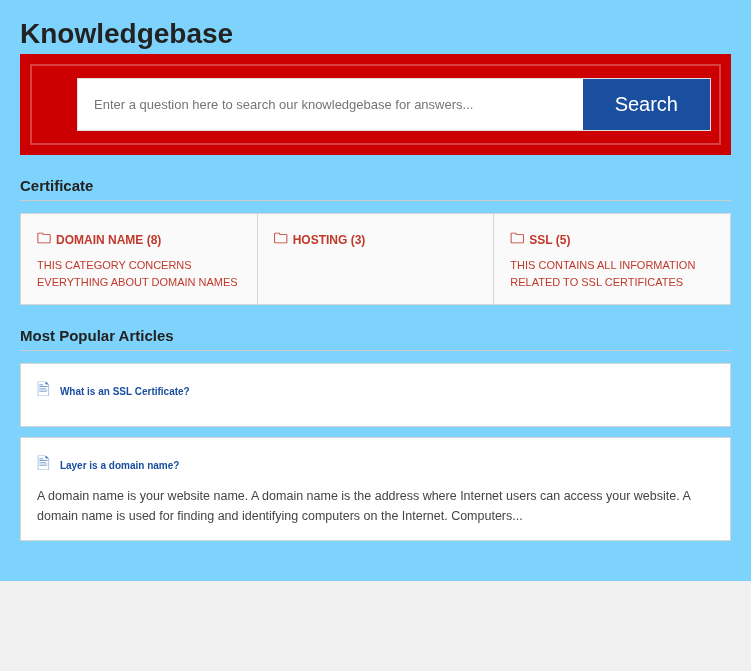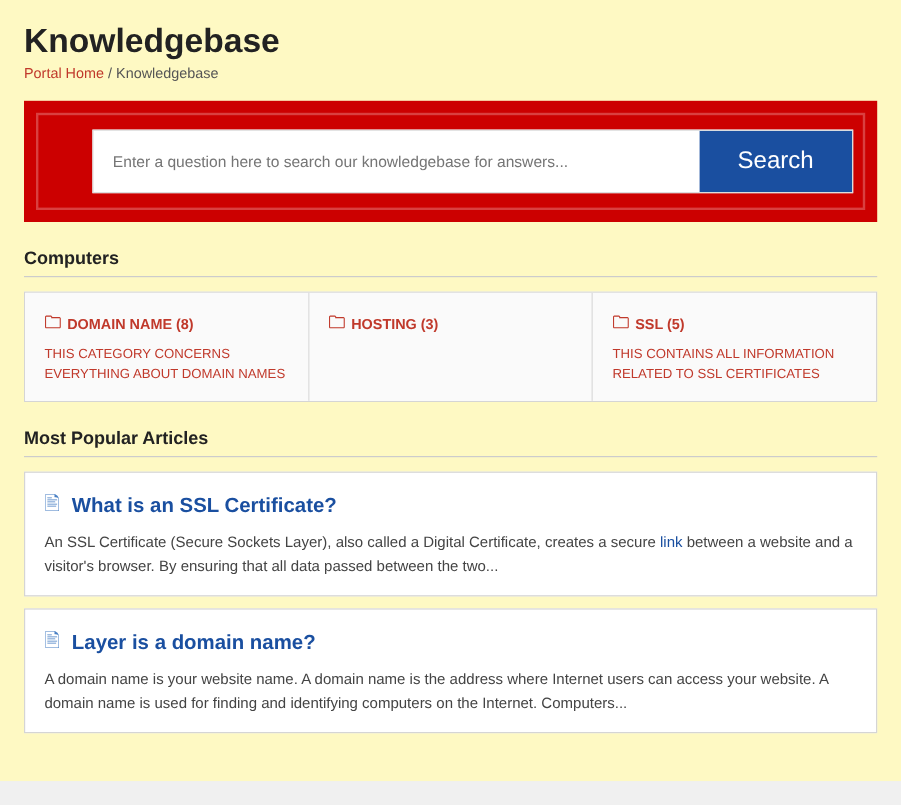--- a/index.html
+++ b/index.html
@@ -5,21 +5,21 @@
     * { box-sizing: border-box; margin: 0; padding: 0; }
     body {
       font-family: Arial, sans-serif;
       background-color: #f0f0f0;
       color: #333;
       font-size: 13px;
     }
     .page-wrapper {
       max-width: 751px;
       margin: 0 auto;
-      background: #fef9c3;
+      background: #7dd3fc;
       padding: 18px 20px 30px 20px;
     }
     .page-title {
       font-size: 28px;
       font-weight: bold;
       color: #222;
       margin-bottom: 4px;
     }
     .breadcrumb {
       font-size: 12px;
@@ -136,55 +136,50 @@
       gap: 10px;
       margin-bottom: 7px;
     }
     .article-icon {
       font-size: 16px;
       color: #4a80c4;
       flex-shrink: 0;
     }
     .article-title {
       color: #1a4fa0;
-      font-size: 17px;
+      font-size: 10px;
       font-weight: bold;
       text-decoration: none;
     }
     .article-excerpt {
       font-size: 12.5px;
       color: #444;
       line-height: 1.6;
     }
     .article-excerpt a {
       color: #1a4fa0;
       text-decoration: none;
     }
   </style>
 </head>
 <body>
 
 <div class="page-wrapper">
 
   <h1 class="page-title">Knowledgebase</h1>
 
-  <div class="breadcrumb">
-    <a href="#">Portal Home</a>
-    <span> / </span>
-    <span>Knowledgebase</span>
-  </div>
 
   <div class="search-banner">
     <div class="search-bar">
       <input class="search-input" type="text" placeholder="Enter a question here to search our knowledgebase for answers..." style="">
       <button class="search-button">Search</button>
     </div>
   </div>
 
-  <div class="section-title">Computers</div>
+  <div class="section-title">Certificate</div>
 
   <div class="categories-grid">
 
     <div class="category-cell">
       <a class="category-name" href="#">
         <span class="folder-icon">🗀</span>
         <span>DOMAIN NAME (8)</span>
       </a>
       <div class="category-desc">THIS CATEGORY CONCERNS EVERYTHING ABOUT DOMAIN NAMES</div>
     </div>
@@ -208,23 +203,20 @@
 
   <div class="section-title">Most Popular Articles</div>
 
   <div class="articles-list">
 
     <div class="article-item">
       <div class="article-title-row">
         <span class="article-icon">🖹</span>
         <a class="article-title" href="#">What is an SSL Certificate?</a>
       </div>
-      <div class="article-excerpt">
-        <span>An SSL Certificate (Secure Sockets Layer), also called a Digital Certificate, creates a secure </span><a href="#">link</a><span> between a website and a visitor's browser. By ensuring that all data passed between the two...</span>
-      </div>
     </div>
 
     <div class="article-item">
       <div class="article-title-row">
         <span class="article-icon">🖹</span>
         <a class="article-title" href="#">Layer is a domain name?</a>
       </div>
       <div class="article-excerpt">A domain name is your website name. A domain name is the address where Internet users can access your website. A domain name is used for finding and identifying computers on the Internet. Computers...</div>
     </div>
 

